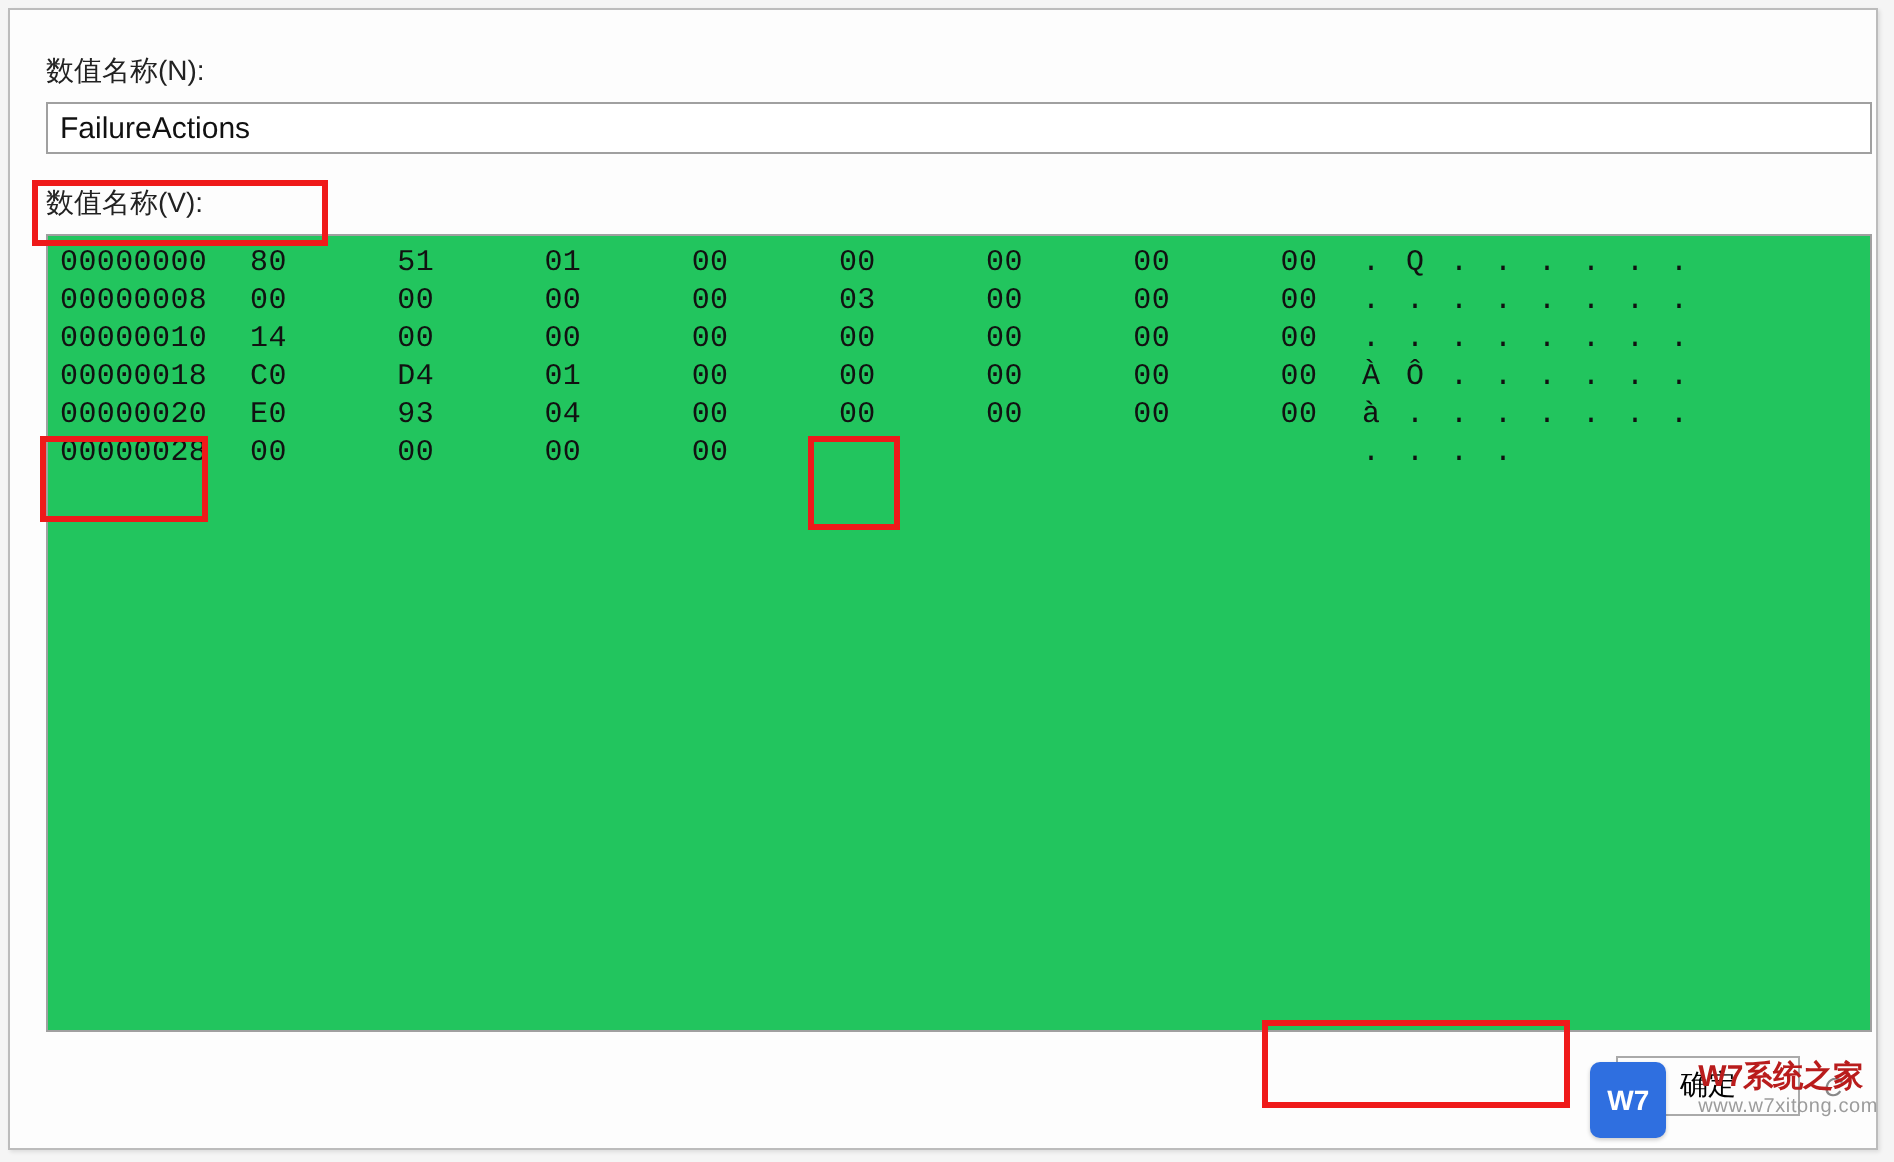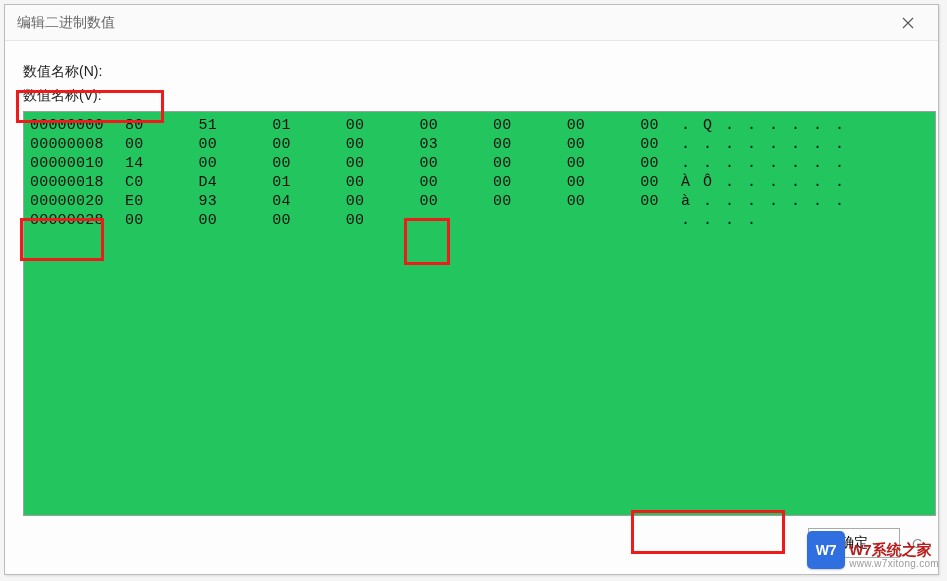--- a/index.html
+++ b/index.html
@@ -119,22 +119,22 @@
     position: absolute;
     border: 3px solid #ef1a1a;
     pointer-events: none;
   }
   
   .watermark {
     position: absolute;
     right: 8px;
     bottom: 12px;
     display: flex;
-    align-items: flex-end;
-    gap: 4px;
+    align-items: flex-start;
+    gap: 16px;
     pointer-events: none;
   }
   .wm-badge {
     width: 38px;
     height: 38px;
     background: #2f6fe0;
     border-radius: 5px;
     display: flex;
     align-items: center;
     justify-content: center;
@@ -165,33 +165,25 @@
     font-size: 13px;
     color: #888;
     font-style: italic;
   }
 </style>
 </head>
 <body>
 
 <div class="dialog">
 
-  <div class="titlebar">
-    <span class="titlebar-title">编辑二进制数值</span>
-    <div class="close-btn">
-      <svg viewBox="0 0 12 12">
-        <line x1="1" y1="1" x2="11" y2="11"></line>
-          <line x1="11" y1="1" x2="1" y2="11"></line>
-      </svg>
-    </div>
-  </div>
 
   <div class="content">
 
     <div class="field-label">数值名称(N):</div>
+    <input class="text-input" type="text" value="FailureActions" style="">
 
     <div class="field-label">数值名称(V):</div>
 
     <div class="hex-area">
       <div class="hex-inner" id="hex-inner"><div class="hex-line"><span class="hex-offset">00000000</span><span class="hex-bytes">80      51      01      00      00      00      00      00      </span><span class="hex-ascii">. Q . . . . . .</span></div><div class="hex-line"><span class="hex-offset">00000008</span><span class="hex-bytes">00      00      00      00      03      00      00      00      </span><span class="hex-ascii">. . . . . . . .</span></div><div class="hex-line"><span class="hex-offset">00000010</span><span class="hex-bytes">14      00      00      00      00      00      00      00      </span><span class="hex-ascii">. . . . . . . .</span></div><div class="hex-line"><span class="hex-offset">00000018</span><span class="hex-bytes">C0      D4      01      00      00      00      00      00      </span><span class="hex-ascii">À Ô . . . . . .</span></div><div class="hex-line"><span class="hex-offset">00000020</span><span class="hex-bytes">E0      93      04      00      00      00      00      00      </span><span class="hex-ascii">à . . . . . . .</span></div><div class="hex-line"><span class="hex-offset">00000028</span><span class="hex-bytes">00      00      00      00      </span><span class="hex-ascii">. . . .</span></div></div>
     </div>
 
     <div class="button-row">
       <button class="btn">确定</button>
       <span class="cancel-placeholder">C</span>

